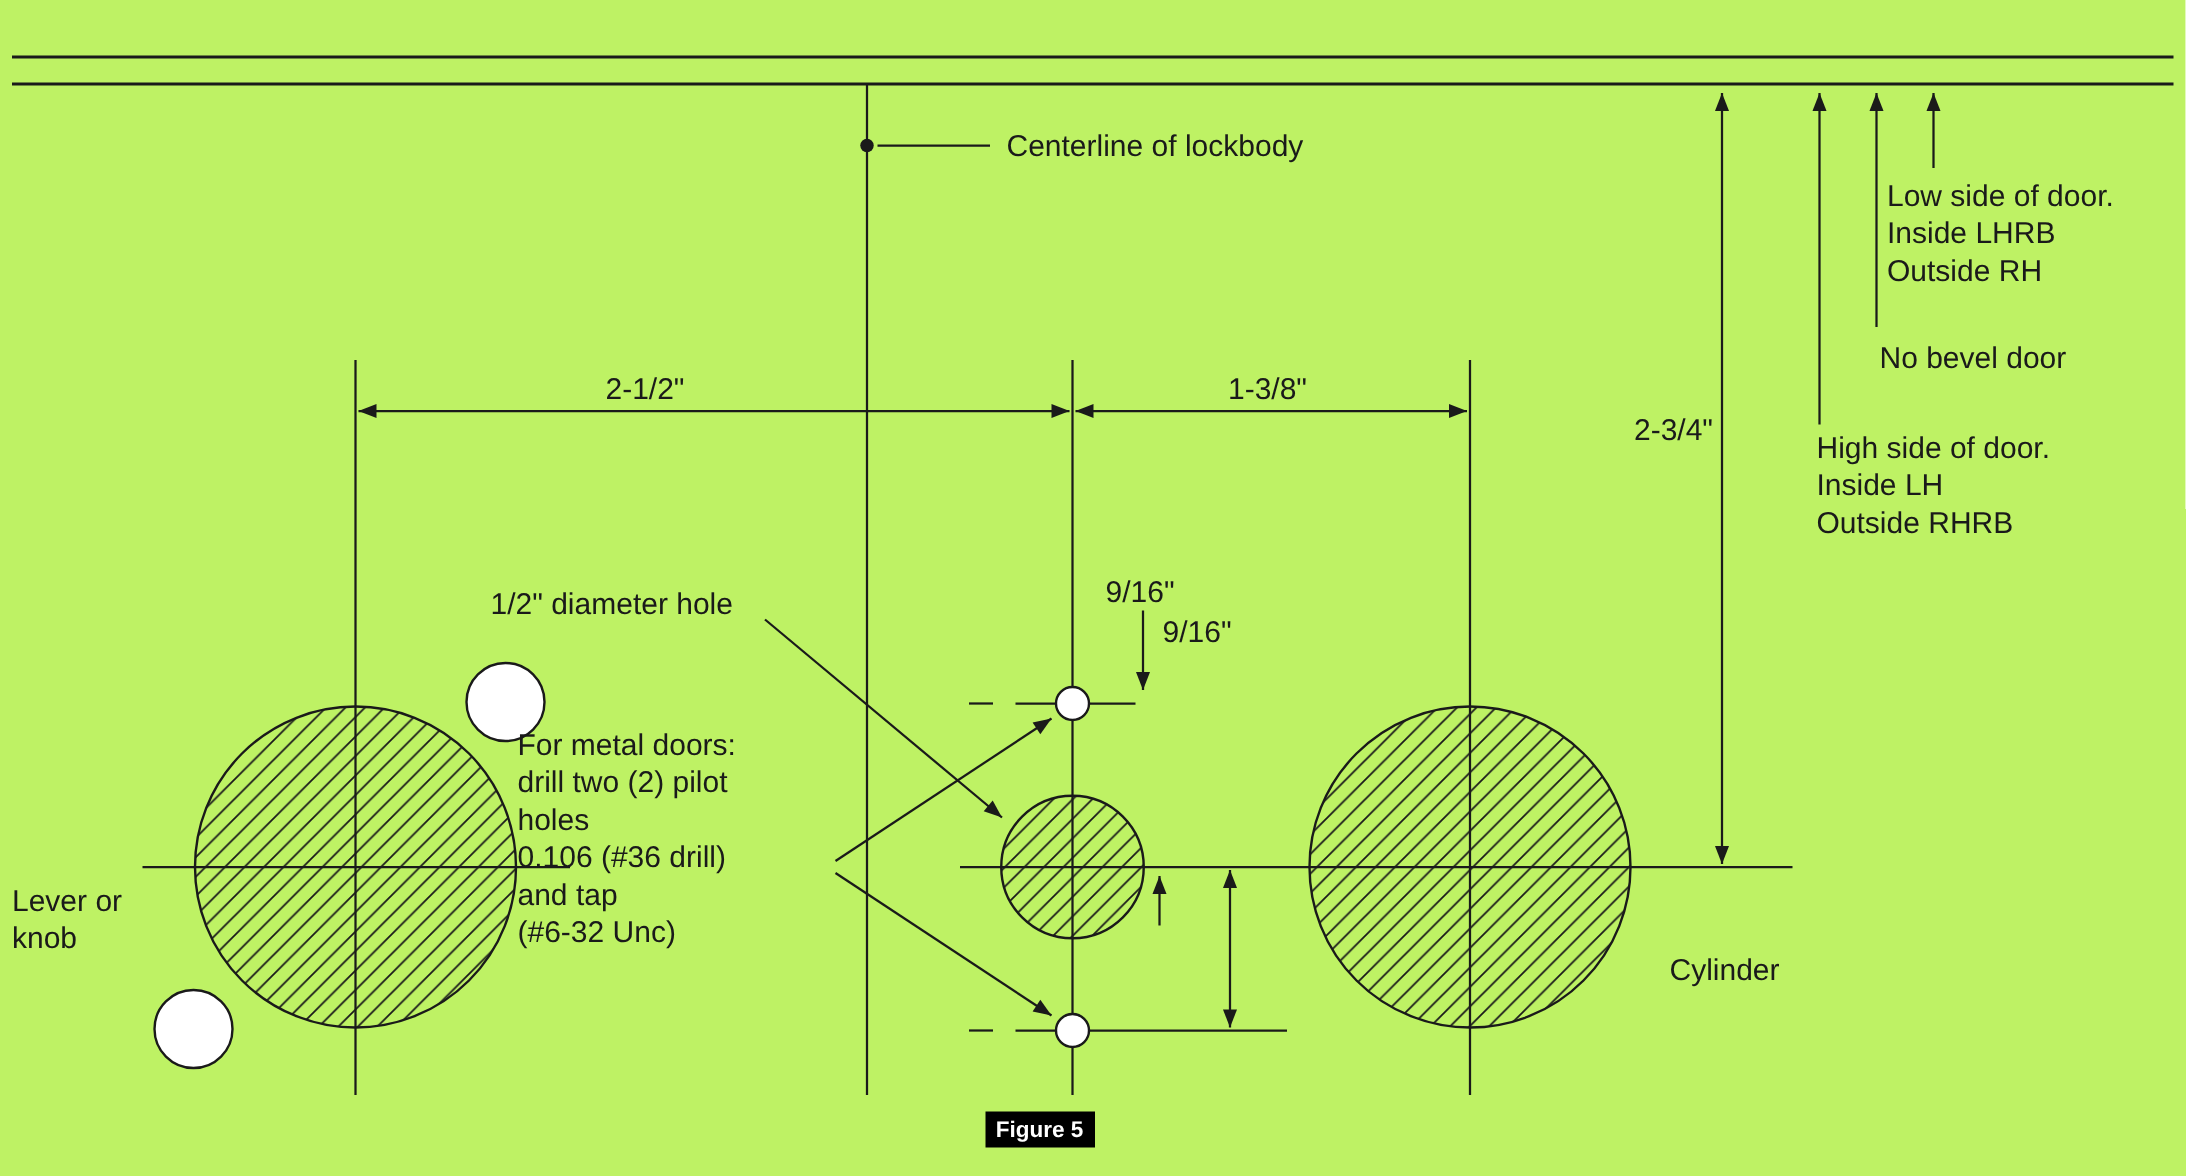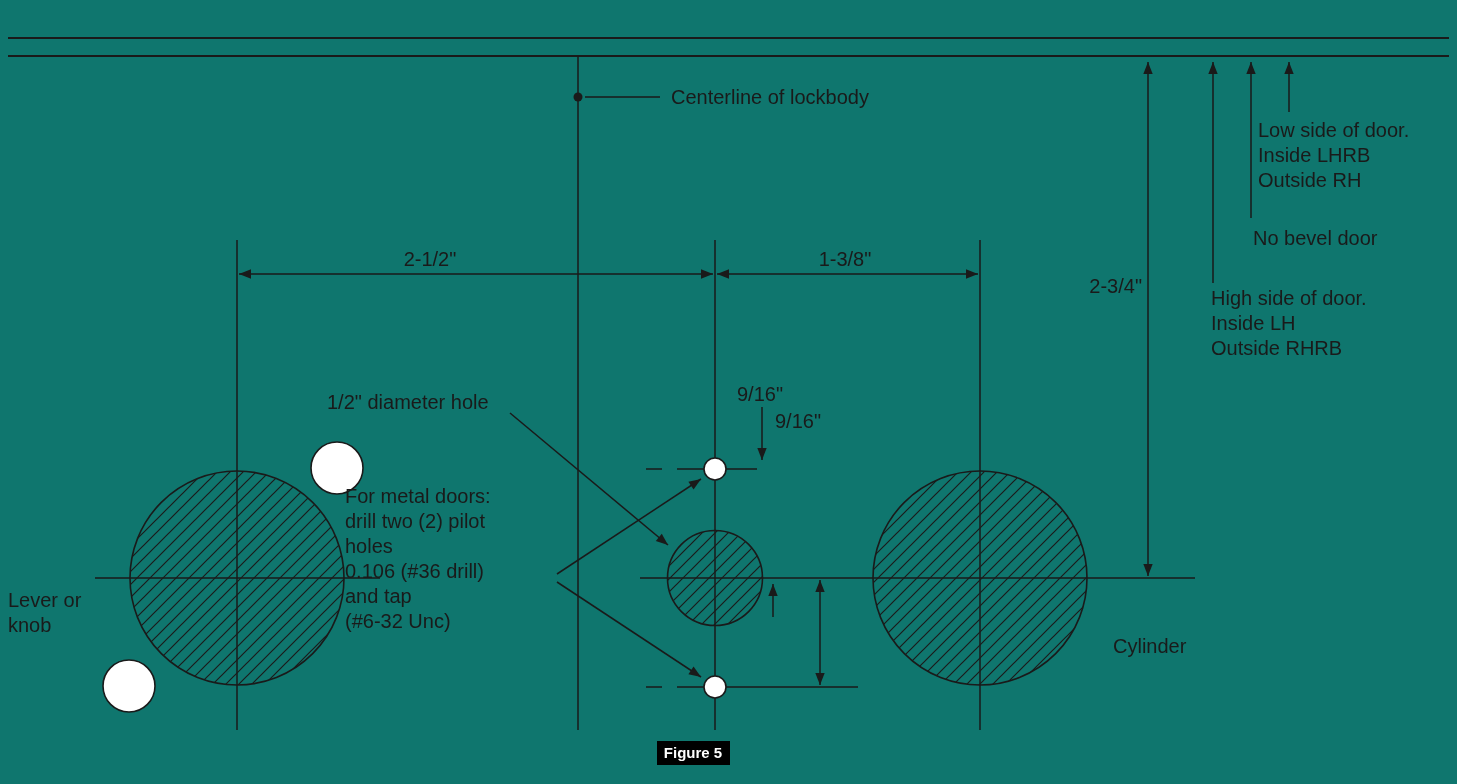--- a/index.html
+++ b/index.html
@@ -1,16 +1,16 @@
 <!DOCTYPE html>
 <html><head>
 <meta charset="utf-8">
 <style>
   html,body{margin:0;padding:0;background:#ffffff}
-  .stage{position:relative;width:1457px;height:784px;background:#0f766e;overflow:hidden}
+  .stage{position:relative;width:1457px;height:784px;background:#bef264;overflow:hidden}
   svg{display:block}
   svg text{font-family:"Liberation Sans","DejaVu Sans",sans-serif;font-size:20px;fill:#1a1a1a}
   .ln{stroke:#1a1a1a;stroke-width:1.5;fill:none}
   .thick{stroke-width:2}
   .circ{stroke:#1a1a1a;stroke-width:1.6}
   .white-fill{fill:#ffffff}
   .badge-rect{fill:#000000}
   .badge-text{font-size:15px;font-weight:bold;fill:#ffffff}
   .mid{text-anchor:middle}
   .end{text-anchor:end}

